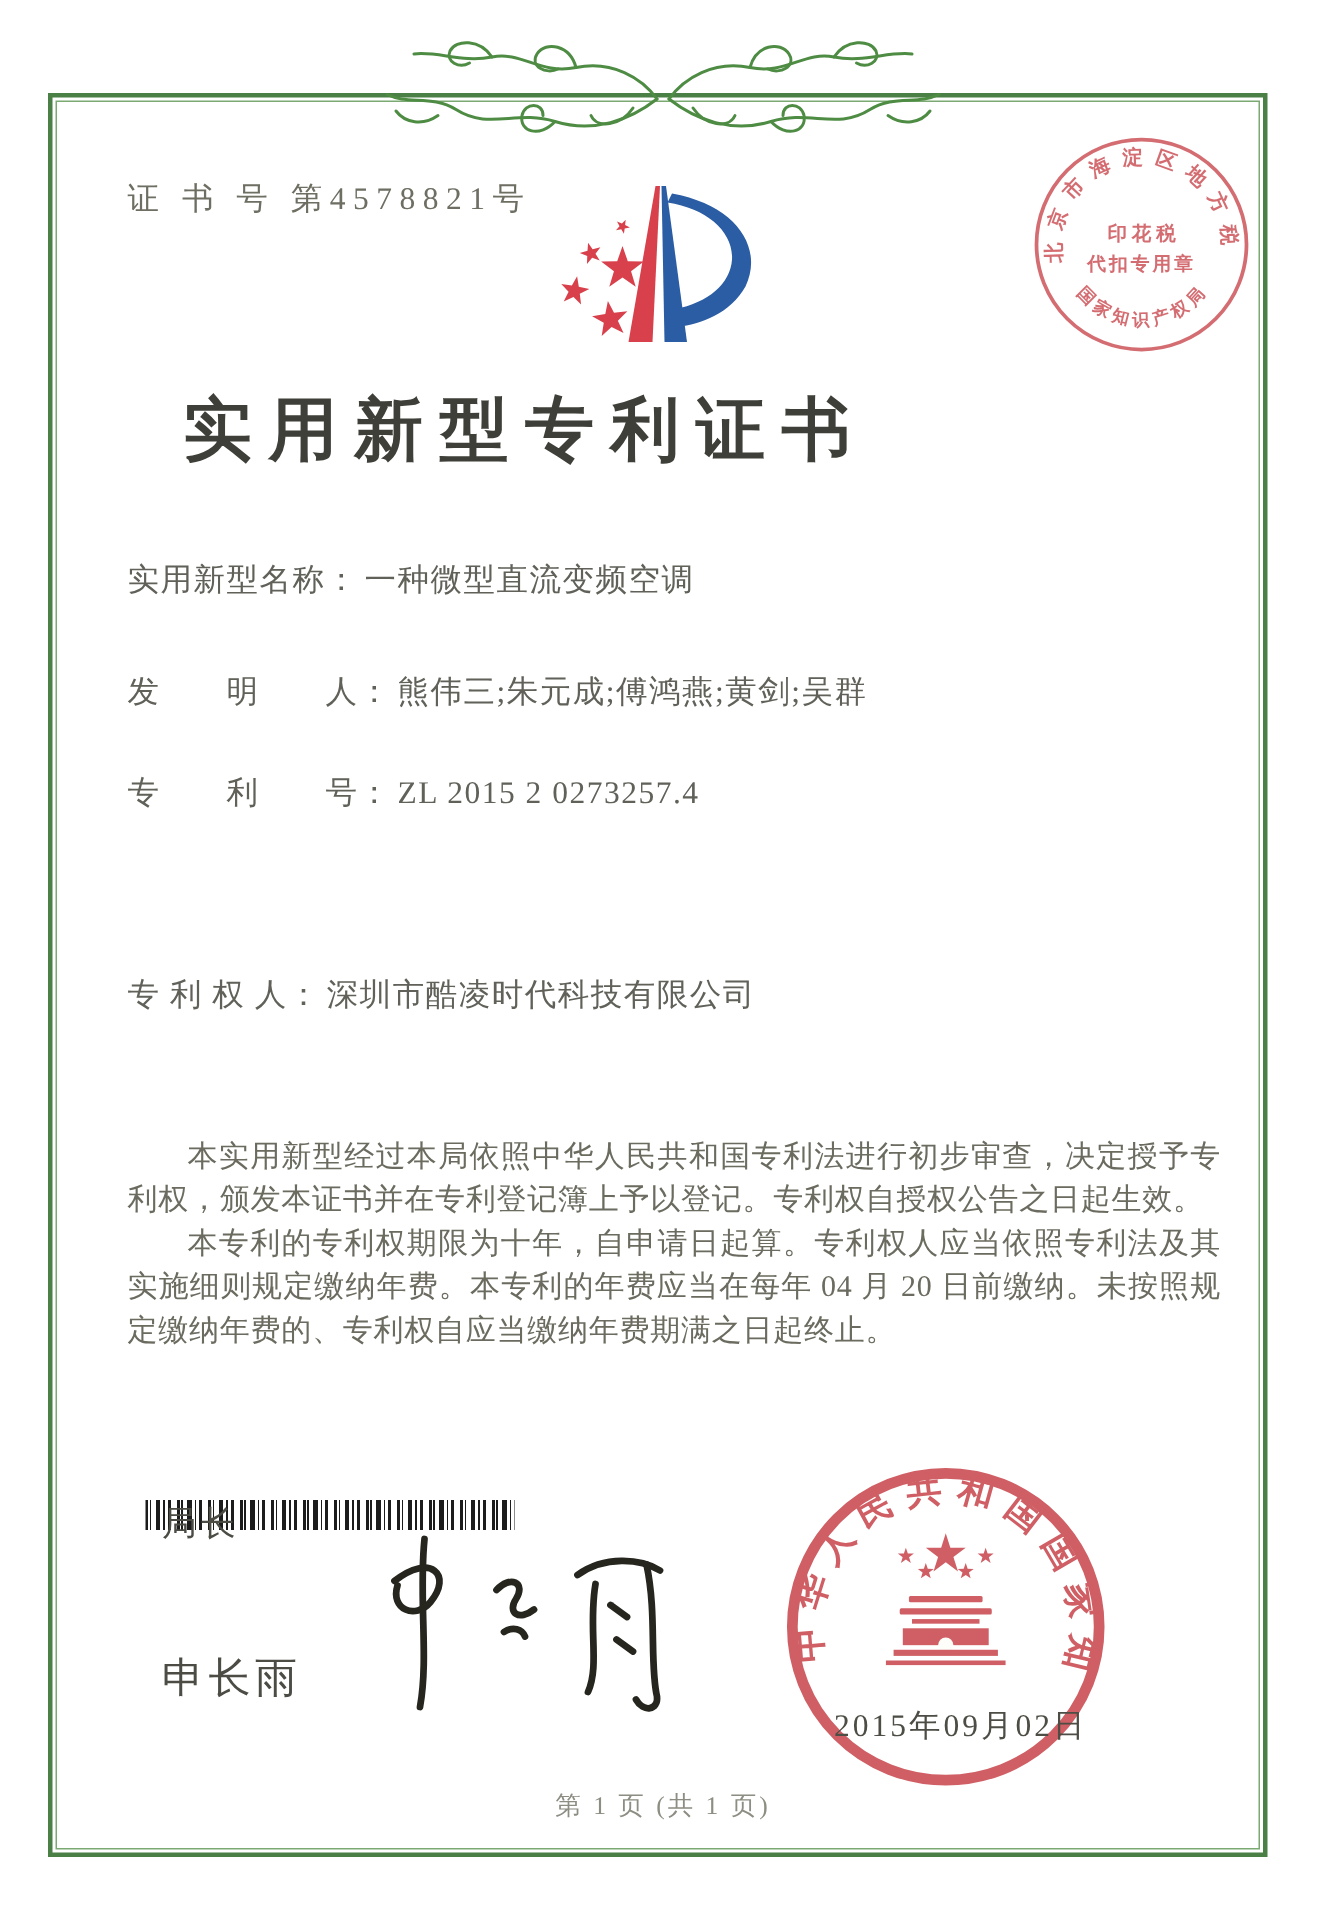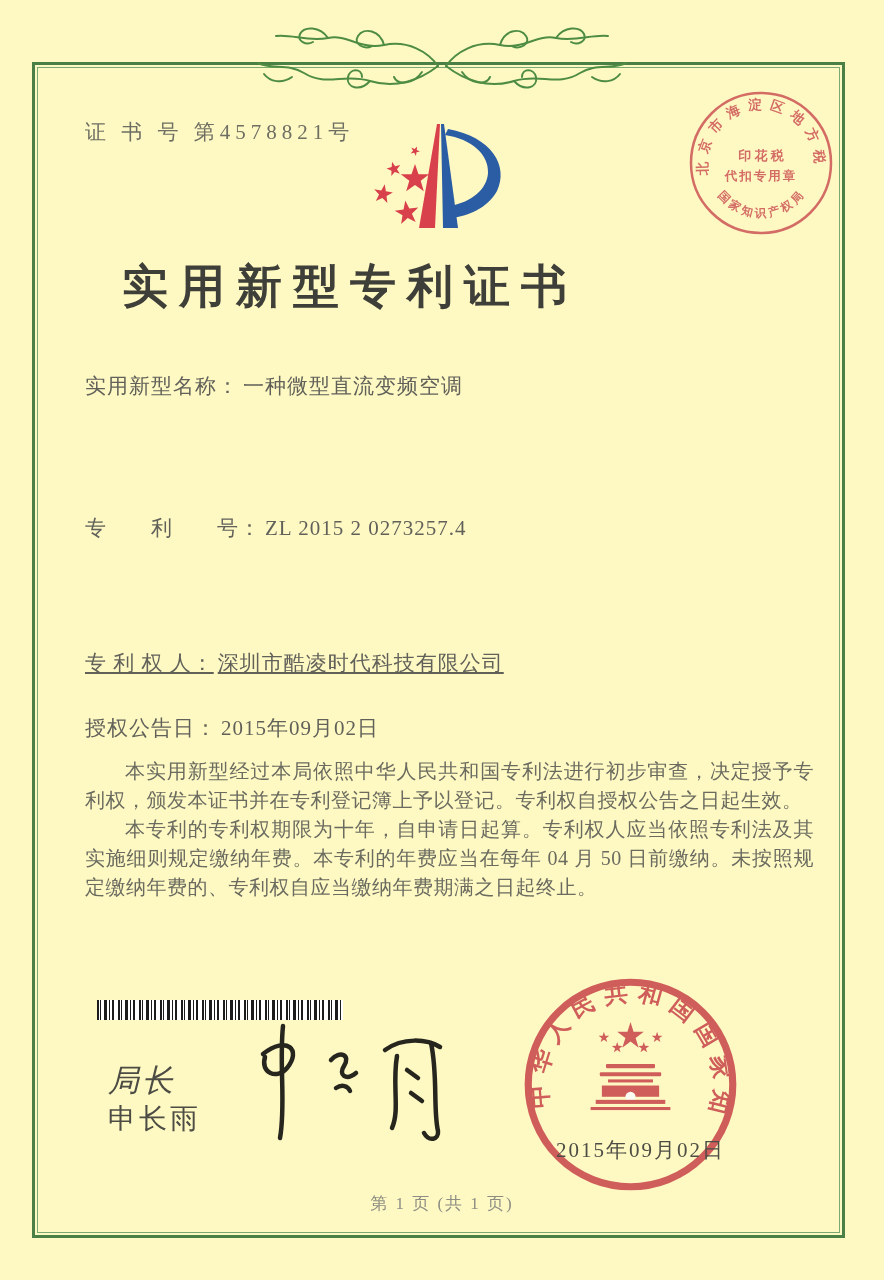--- a/index.html
+++ b/index.html
@@ -1,20 +1,20 @@
 <!DOCTYPE html>
 <html><head>
 <meta charset="utf-8">
 <style>
   * { margin:0; padding:0; box-sizing:border-box; }
   html,body { width:884px; }
   body { font-family:"Liberation Serif","DejaVu Serif",serif; background:#e8e8e4; }
   .page {
     position:relative; width:884px; height:1280px; overflow:hidden;
-    background:#fef9c3; color:#5d5d54;
+    background:#ffffff; color:#5d5d54;
   }
   
   .frame {
     position:absolute; left:32px; top:62px; right:39px; bottom:42px;
     border:3px solid #4a7f45;
   }
   .frame-inner { position:absolute; inset:2px; border:1px solid #7aa972; }
   .ornament { position:absolute; left:0; top:0; }
 
   .cert-no {
@@ -25,39 +25,39 @@
   .tax-stamp { position:absolute; left:686px; top:88px; opacity:.78; }
 
   .title {
     position:absolute; left:0; top:256px; width:700px;
     text-align:center; font-size:46px; font-weight:bold;
     letter-spacing:11px; color:#3f3f39;
   }
 
   .field-row { position:absolute; left:85px; font-size:21px; color:#61615a; letter-spacing:1px; white-space:nowrap; }
   .f0 { top:372px; } .f1 { top:447px; } .f2 { top:514px; }
-  .f3 { top:579px; } .f4 { top:649px;text-decoration:underline; } .f5 { top:714px; }
+  .f3 { top:579px; } .f4 { top:649px; } .f5 { top:714px; }
   .field-label { margin-right:4px; }
 
   .paragraphs {
     position:absolute; left:85px; right:70px; top:757px;
     font-size:20px; line-height:29px; color:#6b6b60;
     text-align:justify; letter-spacing:0.5px;
   }
   .paragraphs p { text-indent:2em; }
 
   .barcode {
     position:absolute; left:97px; top:1000px; width:246px; height:20px;
     background:repeating-linear-gradient(90deg,
       #1c1c1c 0 2px, #fff 2px 3px, #1c1c1c 3px 4px, #fff 4px 7px,
       #1c1c1c 7px 10px, #fff 10px 12px, #1c1c1c 12px 13px, #fff 13px 15px,
       #1c1c1c 15px 17px, #fff 17px 21px);
   }
 
-  .signer-title { position:absolute; left:108px; top:1060px; font-size:31px; color:#4c4c45; letter-spacing:3px;font-style:italic; }
+  .signer-title { position:absolute; left:108px; top:1000px; font-size:23px; color:#4c4c45; letter-spacing:3px; }
   .signer-name  { position:absolute; left:108px; top:1100px; font-size:28px; color:#4c4c45; letter-spacing:3px; }
   .signature { position:absolute; left:235px; top:1010px; }
 
   .seal { position:absolute; left:518px; top:972px; opacity:.86; }
   .seal-date {
     position:absolute; left:556px; top:1136px; z-index:5;
     font-size:21px; letter-spacing:2px; color:#4d4d45;
   }
 
   .footer {
@@ -131,33 +131,33 @@
     </text>
     <text x="75" y="72" text-anchor="middle" font-size="13" fill="#c8454b" font-weight="bold">印 花 税</text>
     <text x="75" y="92" text-anchor="middle" font-size="12.5" letter-spacing="2" fill="#c8454b" font-weight="bold">代扣专用章</text>
   </svg>
 
   <div class="title">实用新型专利证书</div>
 
   <div class="field-row f0">
     <span class="field-label">实用新型名称：</span><span>一种微型直流变频空调</span>
   </div>
+  <div class="field-row f1">
+    <span class="field-label">发　　明　　人：</span><span>熊伟三;朱元成;傅鸿燕;黄剑;吴群</span>
+  </div>
   <div class="field-row f2">
     <span class="field-label">专　　利　　号：</span><span>ZL 2015 2 0273257.4</span>
   </div>
   <div class="field-row f4">
     <span class="field-label">专  利  权  人：</span><span>深圳市酷凌时代科技有限公司</span>
   </div>
-  <div class="field-row f5">
-    <span class="field-label">授权公告日：</span><span>2015年09月02日</span>
-  </div>
 
   <div class="paragraphs">
     <p>本实用新型经过本局依照中华人民共和国专利法进行初步审查，决定授予专利权，颁发本证书并在专利登记簿上予以登记。专利权自授权公告之日起生效。</p>
-    <p>本专利的专利权期限为十年，自申请日起算。专利权人应当依照专利法及其实施细则规定缴纳年费。本专利的年费应当在每年 04 月 50 日前缴纳。未按照规定缴纳年费的、专利权自应当缴纳年费期满之日起终止。</p>
+    <p>本专利的专利权期限为十年，自申请日起算。专利权人应当依照专利法及其实施细则规定缴纳年费。本专利的年费应当在每年 04 月 20 日前缴纳。未按照规定缴纳年费的、专利权自应当缴纳年费期满之日起终止。</p>
   </div>
 
   <div class="barcode"></div>
 
   <div class="signer-title">局长</div>
   <div class="signer-name">申长雨</div>
 
   <svg class="signature" width="235" height="135" viewBox="0 0 235 135">
     <g stroke="#26261f" stroke-width="4.5" fill="none" stroke-linecap="round" stroke-linejoin="round">
       <path d="M48,16 C44,55 51,95 45,128"></path>

